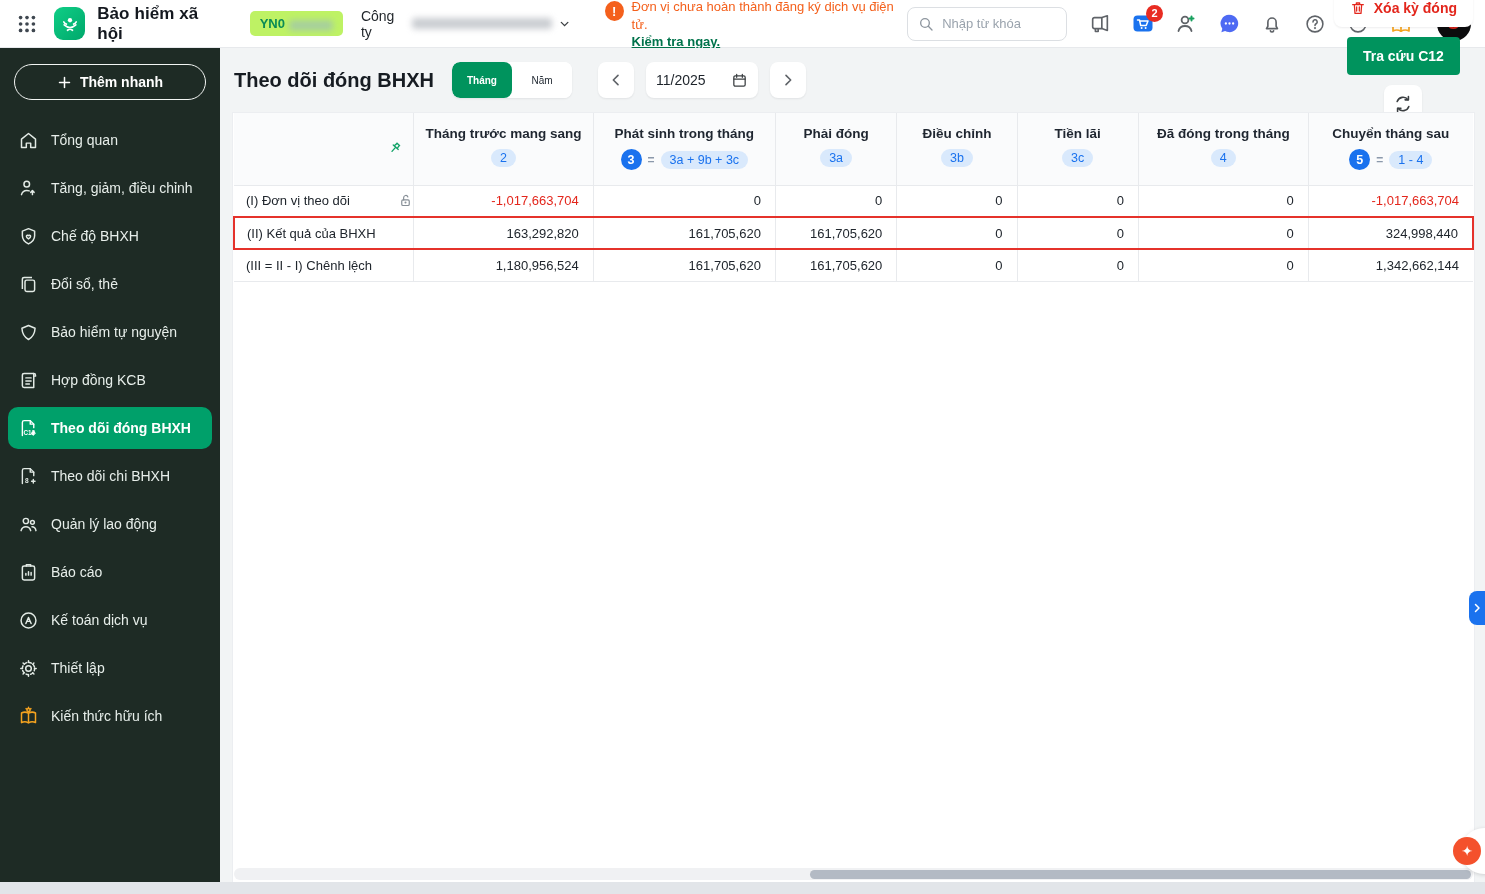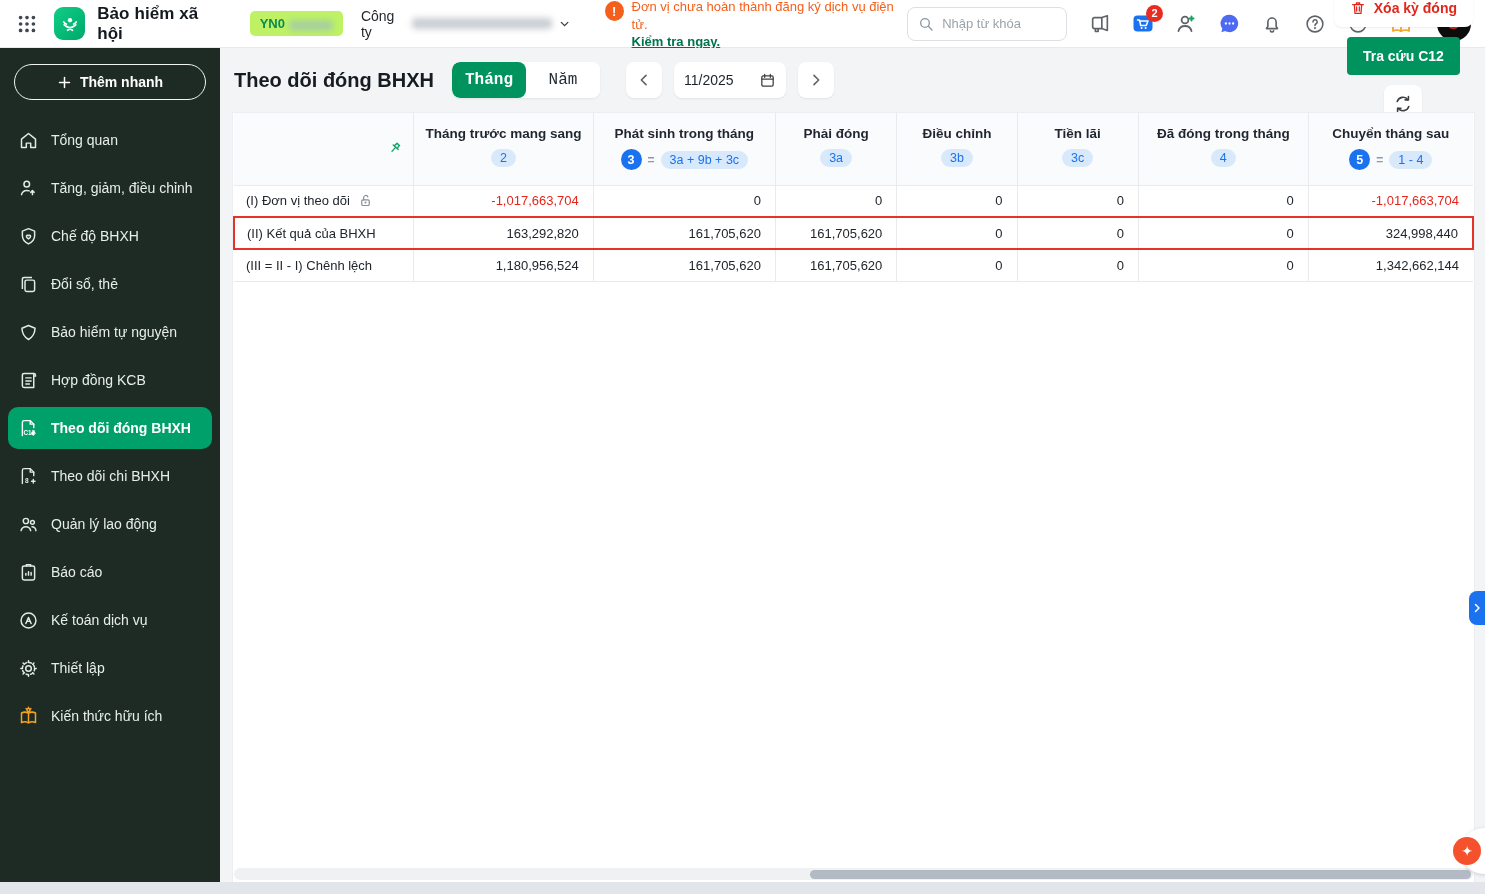--- a/index.html
+++ b/index.html
@@ -54,22 +54,22 @@
   .collapse-btn { flex:1; height:38px; background:#2b3a32; border-radius:8px; color:#f2f5f3; font-size:14px;
     display:flex; align-items:center; justify-content:center; gap:26px; cursor:pointer; }
   .edit-btn { width:38px; height:38px; background:#2b3a32; border-radius:8px; display:flex; align-items:center;
     justify-content:center; cursor:pointer; }
 
   
   .main { flex:1; background:#f2f4f5; display:flex; flex-direction:column; min-width:0; position:relative; }
   .toolbar { height:64px; display:flex; align-items:center; padding:0 12px 0 14px; gap:12px; flex:0 0 64px; }
   .page-title { font-size:20px; font-weight:bold; color:#171c22; margin-right:6px; white-space:nowrap; }
   .seg { display:flex; background:#fff; border-radius:8px; box-shadow:0 1px 2px rgba(20,30,40,.08); overflow:hidden; }
-  .seg button { width:74px; height:36px; border:none; background:#fff; font-size:16px; color:#222a33; cursor:pointer;
-    font-family:Liberation Mono, monospace; }
+  .seg button { width:60px; height:36px; border:none; background:#fff; font-size:10px; color:#222a33; cursor:pointer;
+    font-family:Liberation Sans, sans-serif; }
   .seg button.on { background:#00935d; color:#fff; font-weight:bold; border-radius:8px; }
   .sq-btn { width:36px; height:36px; background:#fff; border:none; border-radius:8px; box-shadow:0 1px 2px rgba(20,30,40,.08);
     display:flex; align-items:center; justify-content:center; cursor:pointer; }
   .date-box { height:36px; width:112px; background:#fff; border-radius:8px; box-shadow:0 1px 2px rgba(20,30,40,.08);
     display:flex; align-items:center; justify-content:space-between; padding:0 10px; font-size:14px; color:#1d232a; cursor:pointer; }
   .toolbar-right { margin-left:auto; display:flex; gap:10px; align-items:center;flex-direction:column; }
   .btn-danger { height:38px; padding:0 16px; border:none; border-radius:8px; background:#fff; color:#e3261c; font-size:14px;
     font-weight:bold; display:flex; align-items:center; gap:8px; cursor:pointer; box-shadow:0 1px 2px rgba(20,30,40,.08);
     font-family:"Liberation Sans", sans-serif; }
   .btn-primary { height:38px; padding:0 16px; border:none; border-radius:4px; background:#00935d; color:#fff; font-size:14px;
@@ -88,21 +88,21 @@
   .col-title { font-weight:bold; text-align:center; white-space:nowrap; }
   .badge-row { display:flex; align-items:center; justify-content:center; gap:6px; margin-top:8px; }
   .pill { background:#d9e9fc; color:#1a72ee; border-radius:10px; font-size:12.5px; padding:2px 9px; font-weight:normal; }
   .dot { background:#1a72ee; color:#fff; width:21px; height:21px; border-radius:50%; font-size:12.5px; font-weight:bold;
     display:flex; align-items:center; justify-content:center; }
   .eq { color:#8b99ab; font-size:12px; font-weight:bold; }
   tbody td { height:32px; font-size:13px; color:#20262d; border-bottom:1px solid #e8eaed; background:#fff; }
   td.num { text-align:right; padding-right:14px; font-variant-numeric:tabular-nums; }
   td.neg { color:#e3261c; }
   td.row-label { padding-left:12px; }
-  .label-wrap { display:flex; align-items:center; gap:8px; }
+  .label-wrap { display:flex; align-items:center; gap:8px;justify-content:space-between; }
   tr.highlight td { border-top:2.5px solid #e5322b; border-bottom:2.5px solid #e5322b; }
   tr.highlight td:first-child { border-left:2.5px solid #e5322b; }
   tr.highlight td:last-child { border-right:2.5px solid #e5322b; }
   .pin-wrap { position:absolute; right:9px; top:26px; }
 
   .card-fill { flex:1; }
   .hscroll { height:12px; background:#f0f1f3; border-radius:6px; position:relative; margin:0 1px 2px; }
   .hthumb { position:absolute; top:1.5px; height:9px; border-radius:5px; background:#b3bac4; left:46.5%; width:53.3%; cursor:grab; }
 
   

